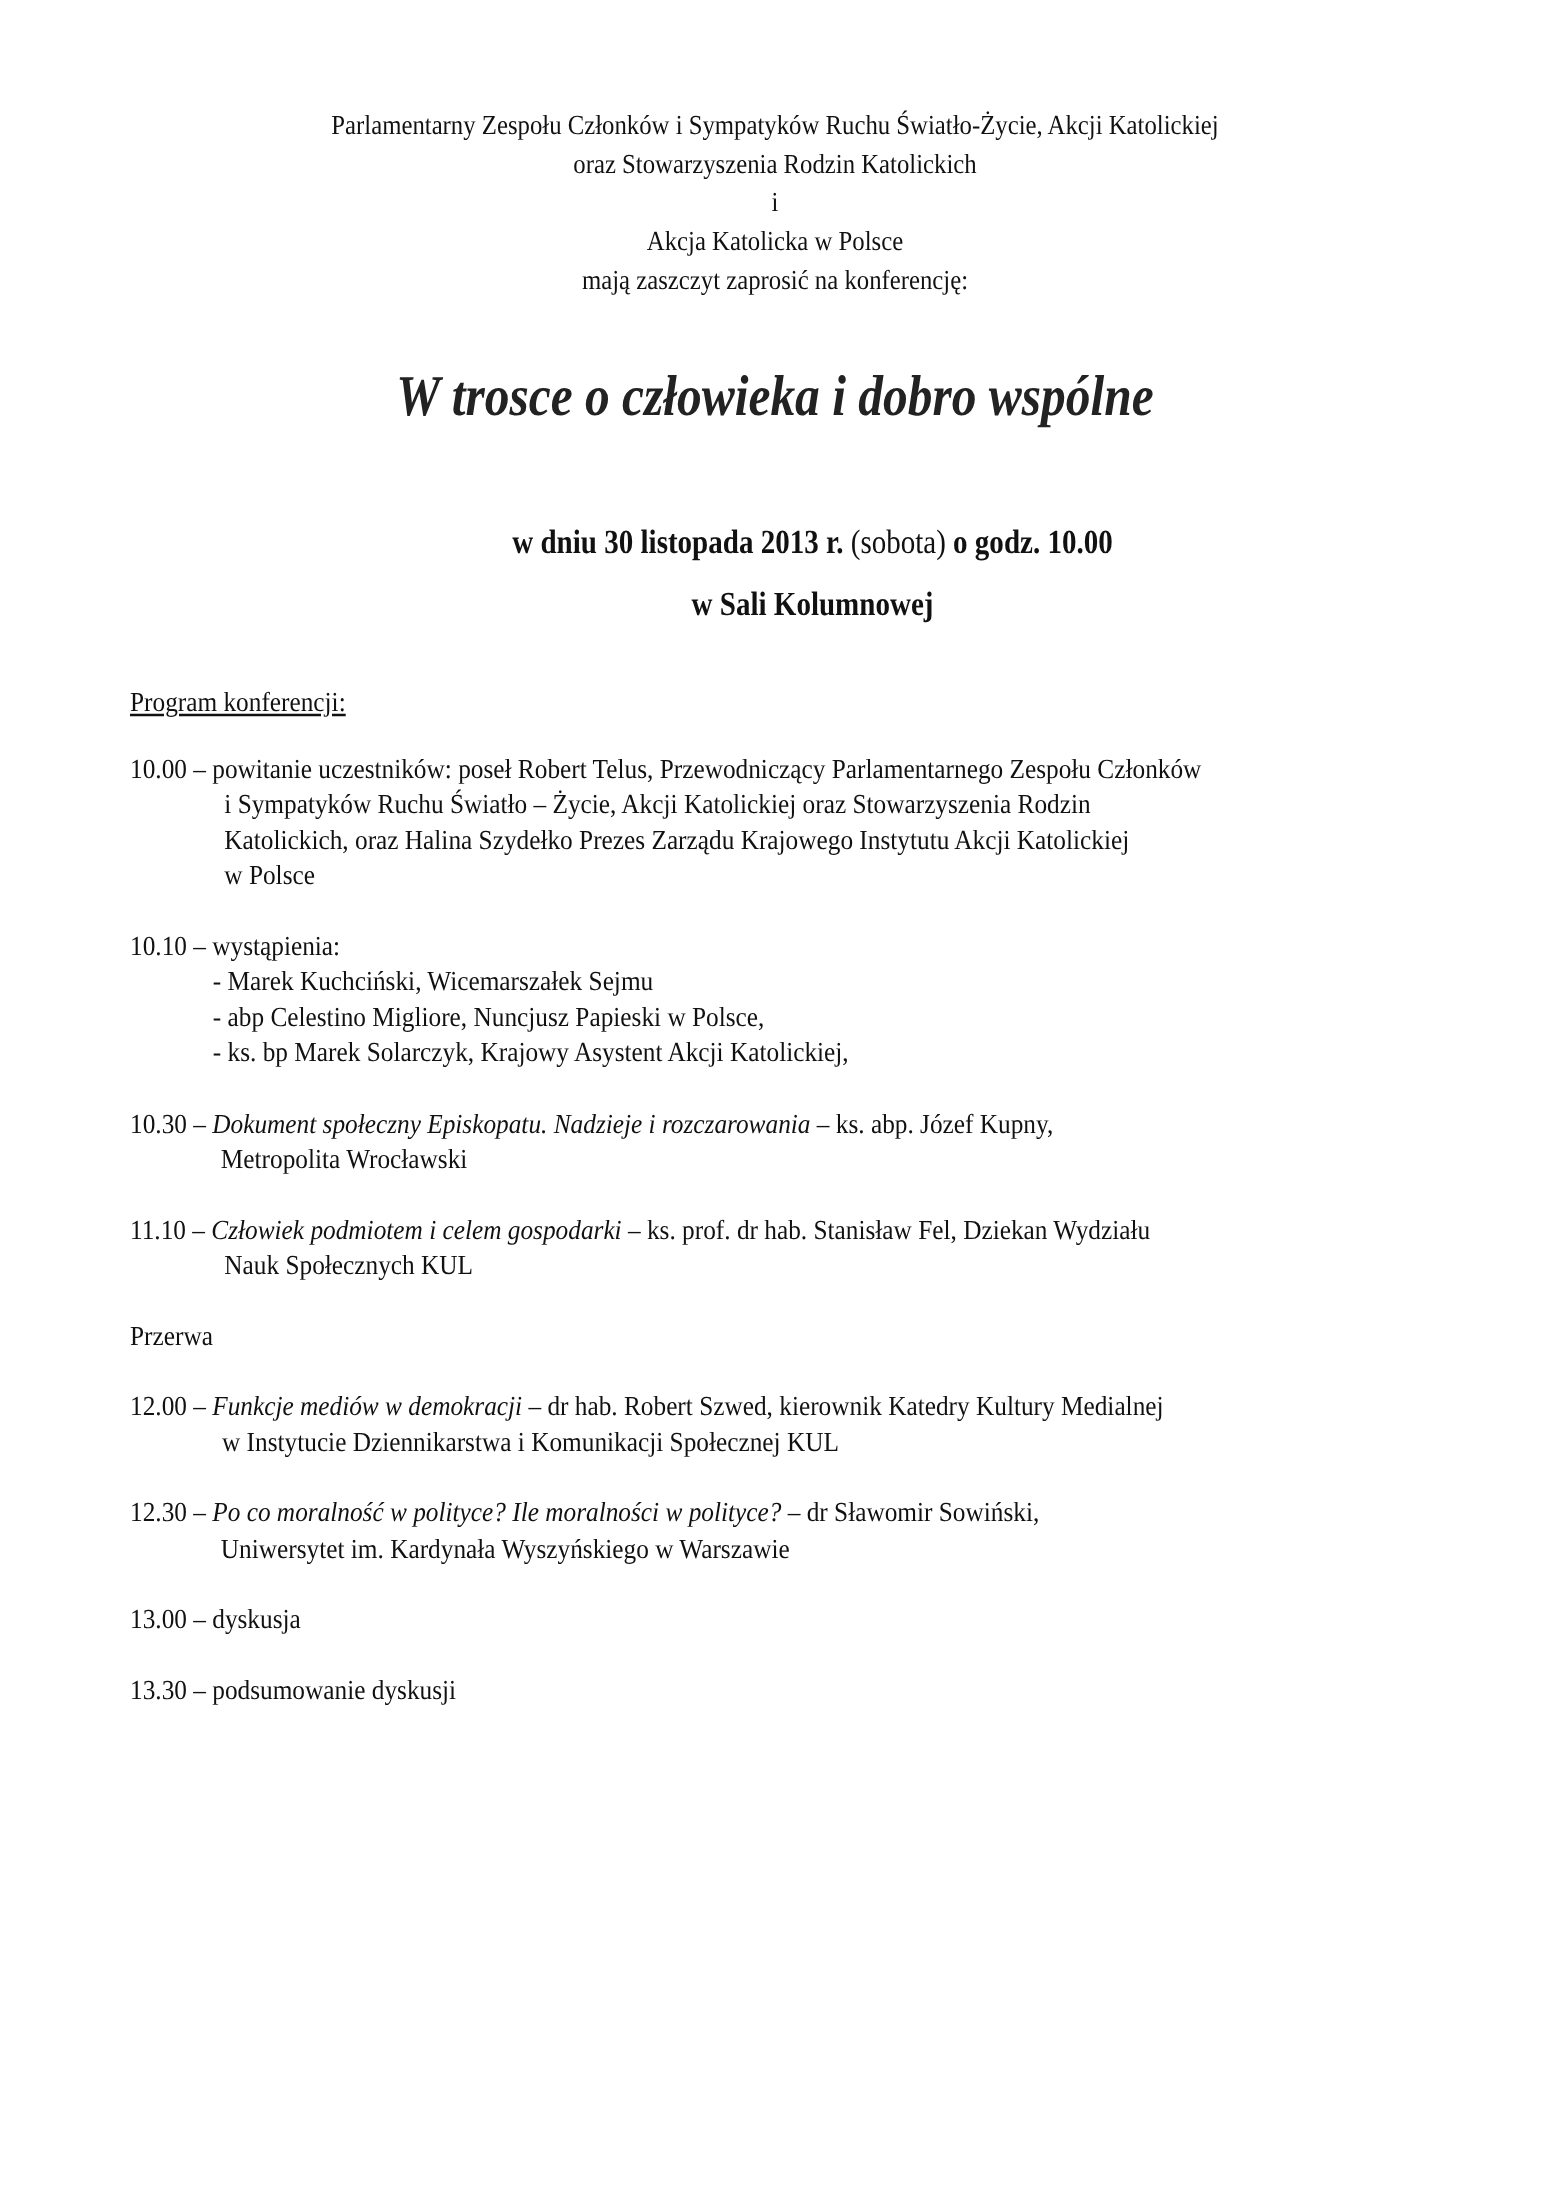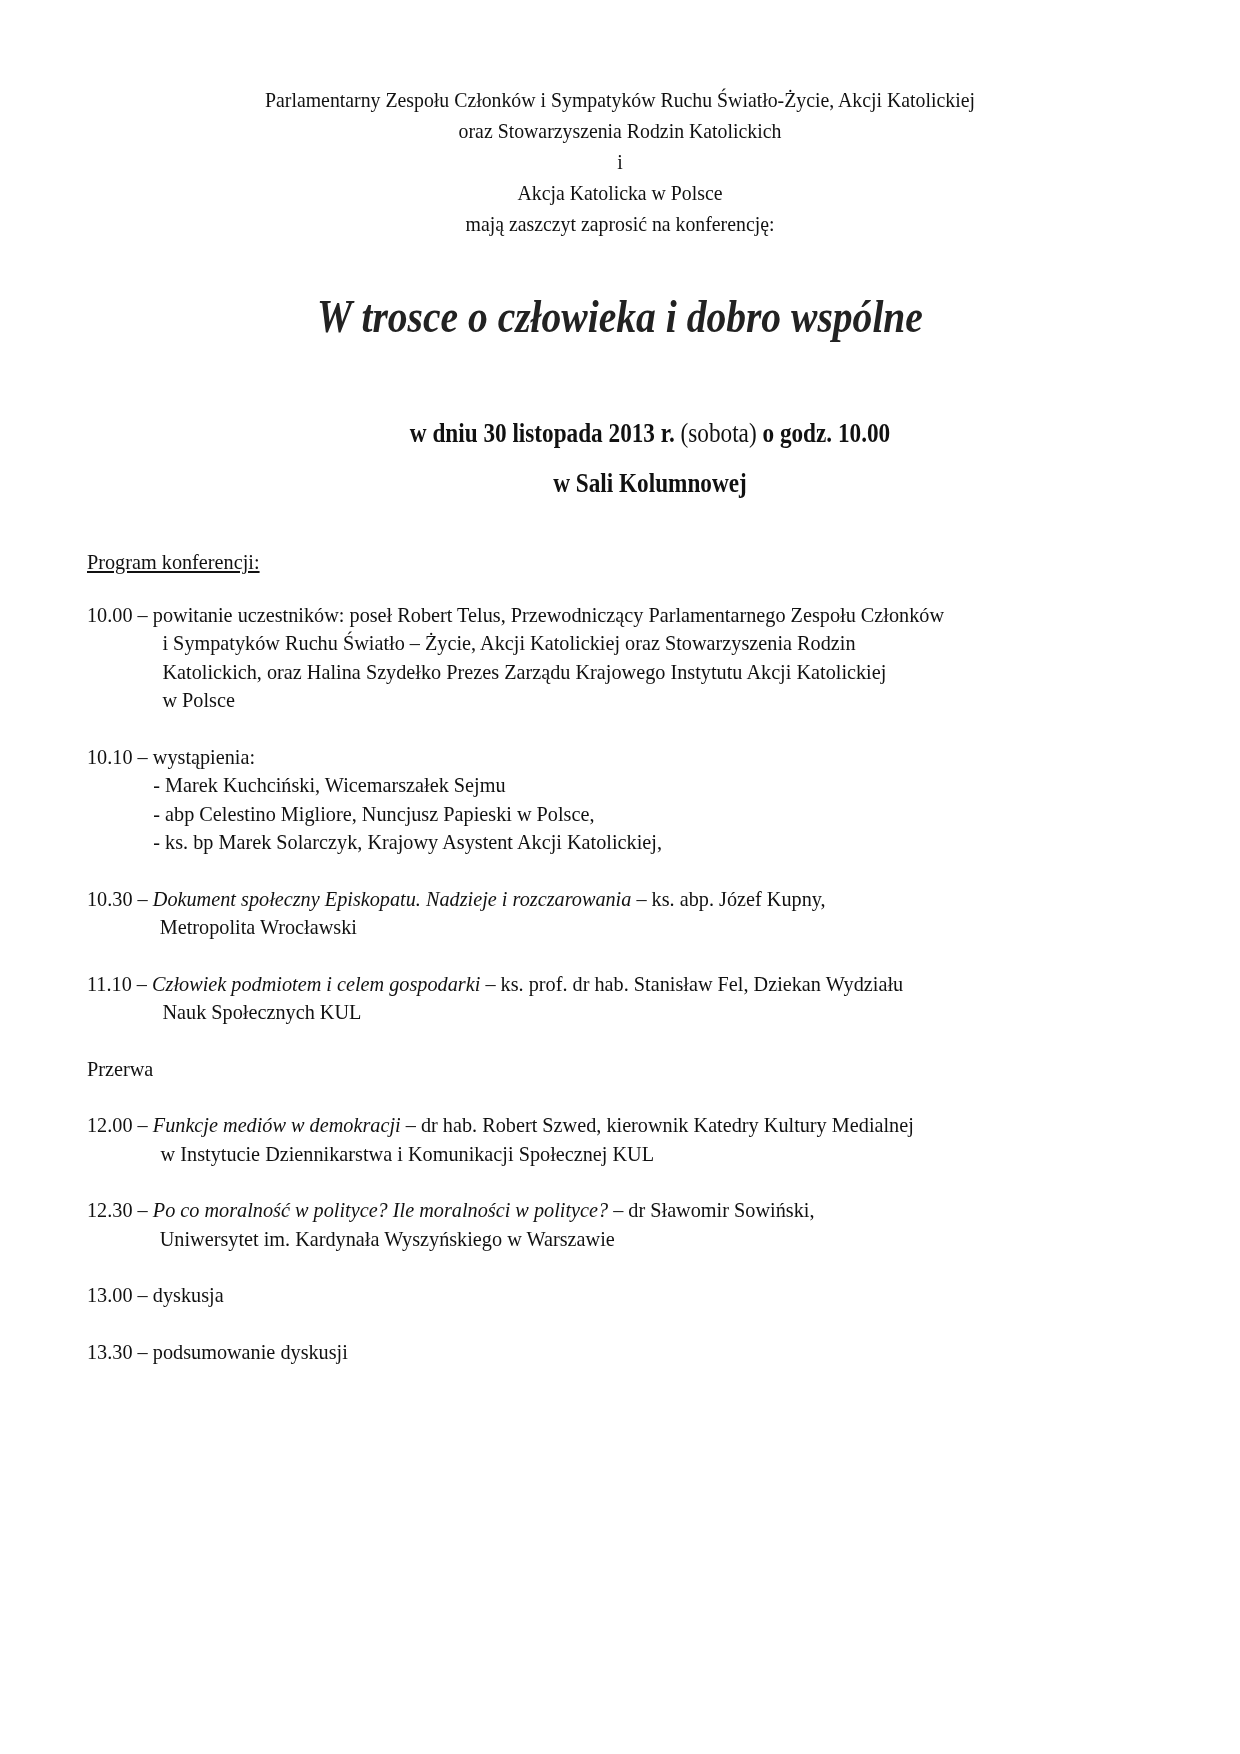--- a/index.html
+++ b/index.html
@@ -59,21 +59,21 @@
       line-height: 50px;
       transform: scaleX(0.86);
       transform-origin: 650px 0;
       padding-left: 60px;
       box-sizing: border-box;
     }
     .when .plain { font-weight: normal; }
     .when div { white-space: nowrap; }
     .program {
       position: absolute;
-      left: 87px;
+      left: 104px;
       top: 548px;
       width: 1080px;
       font-size: 22px;
       line-height: 28.5px;
       font-family: Liberation Serif, serif;
     }
     .program-heading {
       text-decoration: underline;
       display: inline-block;
       transform: scaleX(0.92);

